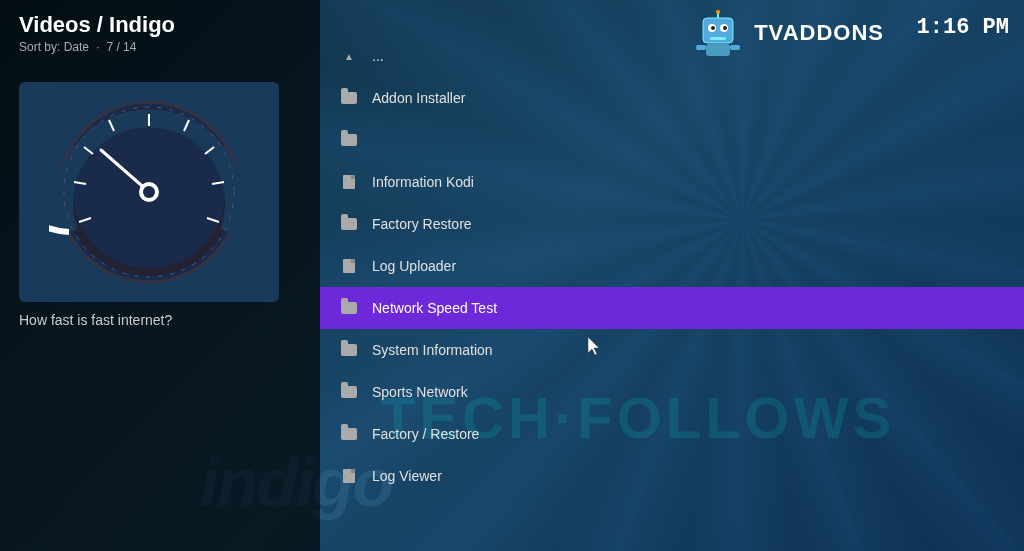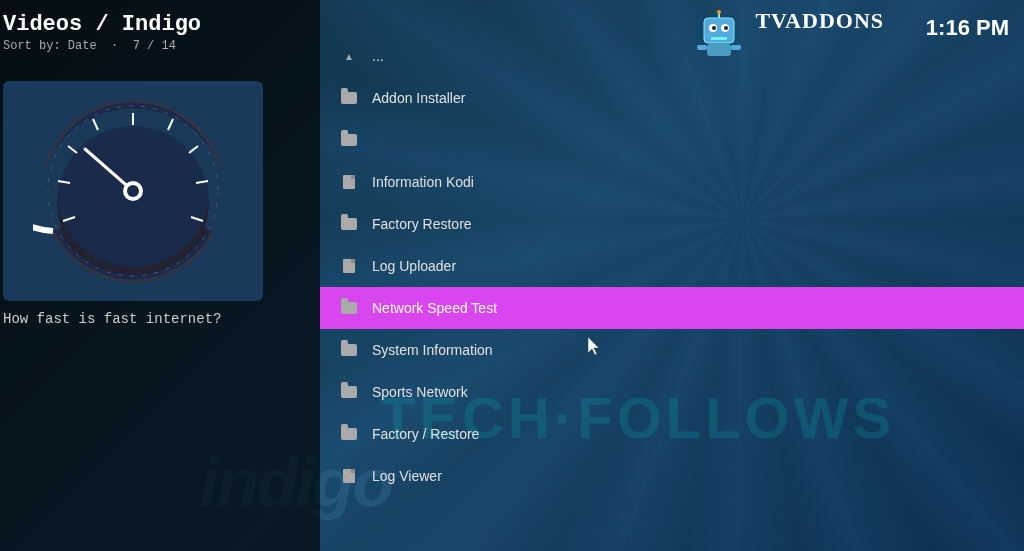--- a/index.html
+++ b/index.html
@@ -32,23 +32,23 @@
       background: repeating-conic-gradient(from 200deg at 60% 40%, rgba(30,80,130,0.3) 0deg, rgba(10,40,80,0.1) 10deg, rgba(30,80,130,0.2) 20deg);
       z-index: 0;
     }
 
     
     .tvaddons-logo {
       position: absolute;
       top: 8px;
       right: 140px;
       display: flex;
+      align-items: center;
       gap: 6px;
       z-index: 10;
-      font-family: Liberation Serif, serif;
     }
 
     .tvaddons-robot {
       width: 60px;
       height: 50px;
     }
 
     .tvaddons-text {
       font-size: 22px;
       font-weight: bold;
@@ -58,32 +58,32 @@
 
     
     .clock {
       position: absolute;
       top: 15px;
       right: 15px;
       color: #fff;
       font-size: 22px;
       font-weight: bold;
       z-index: 10;
+      font-family: Liberation Mono, monospace;
     }
 
     
     .left-panel {
       position: absolute;
       top: 0; left: 0;
       width: 320px;
       height: 551px;
       background: rgba(0,0,0,0.65);
       z-index: 5;
-      padding: 12px 3px;
-      font-family: Liberation Mono, monospace;
+      padding: 12px 19px;
     }
 
     .page-title {
       color: #fff;
       font-size: 22px;
       font-weight: bold;
       margin-bottom: 2px;
     }
 
     .page-subtitle {
@@ -152,21 +152,21 @@
       display: flex;
       align-items: center;
       padding: 8px 20px;
       cursor: pointer;
       color: #e0e0e0;
       font-size: 14px;
       min-height: 42px;
     }
 
     .menu-item.active {
-      background: #d946ef;
+      background: #6d28d9;
       color: #fff;
     }
 
     .menu-icon {
       width: 18px;
       height: 14px;
       margin-right: 14px;
       flex-shrink: 0;
       display: flex;
       align-items: center;

